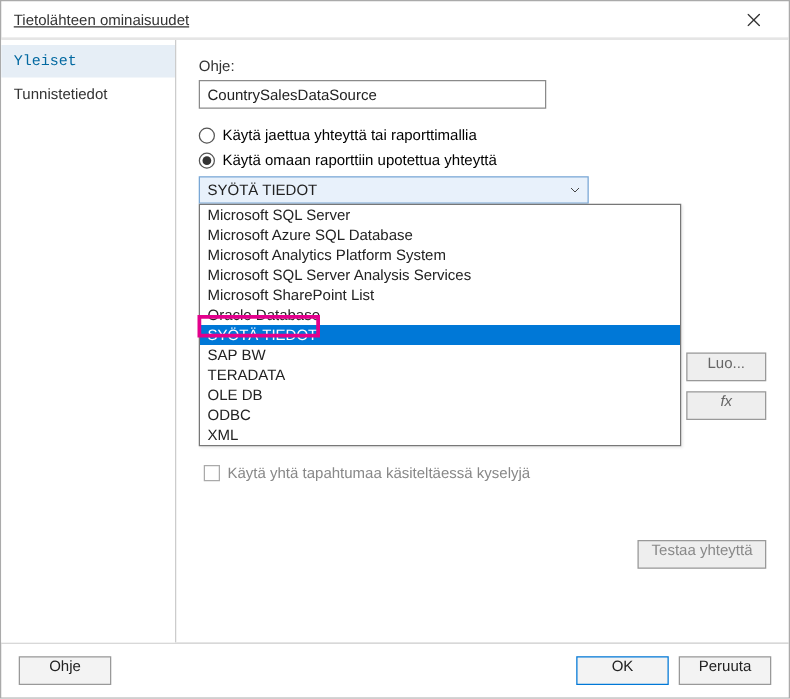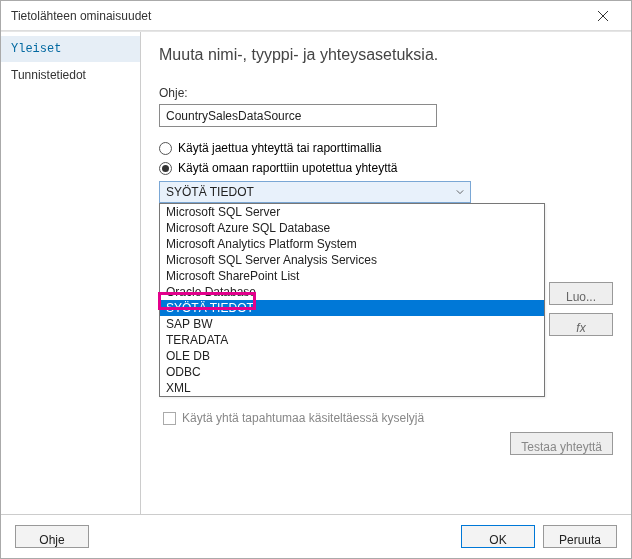--- a/index.html
+++ b/index.html
@@ -1,21 +1,21 @@
 <!DOCTYPE html>
 <html><head>
 <meta charset="utf-8">
 <style>
 * { box-sizing: border-box; margin: 0; padding: 0; font-family: "Segoe UI", Tahoma, sans-serif; font-size: 12px; }
 body { background: #fff; width: 632px; height: 559px; overflow: hidden; }
 
 .dialog { width: 632px; height: 559px; border: 1px solid #aaa; display: flex; flex-direction: column; background: #fff; }
 
 .titlebar { height: 30px; display: flex; align-items: center; padding: 0 8px 0 10px; border-bottom: 1px solid #ddd; }
-.titlebar .title { flex: 1; color: #333; }
+.titlebar .title { flex: 1; color: #333; text-decoration: underline; }
 .titlebar .close { width: 40px; height: 28px; display: flex; align-items: center; justify-content: center; cursor: default; }
 .titlebar .close svg { width: 10px; height: 10px; }
 
 .body { flex: 1; display: flex; border-top: 1px solid #e5e5e5; position: relative; }
 
 .sidebar { width: 140px; border-right: 1px solid #ccc; background: #fff; padding-top: 4px; }
 .sidebar .tab { padding: 6px 10px; color: #333; cursor: default; }
 .sidebar .tab.active { background: #e6eef6; color: #0369a1; font-family: Liberation Mono, monospace; }
 
 .main { flex: 1; padding: 14px 18px 10px 18px; position: relative; }
@@ -36,21 +36,21 @@
 .combo { height: 22px; border: 1px solid #7aa7d5; background: #e8f1fb; display: flex; align-items: center; padding: 0 6px; color: #222; }
 .combo .arrow { margin-left: auto; }
 .combo .arrow svg { width: 8px; height: 8px; }
 
 .listbox { position: absolute; top: 22px; left: 0; width: 386px; border: 1px solid #777; background: #fff; z-index: 10; box-shadow: 1px 1px 2px rgba(0,0,0,0.08);}
 .listbox .opt { padding: 1px 6px 0 6px; color: #222; line-height: 15px; cursor: default; }
 .listbox .opt.highlight { background: #0078d7; color: #fff; }
 .highlight-box { position: absolute; border: 3px solid #e3008c; pointer-events: none; }
 
 .side-buttons { position: absolute; right: 18px; top: 250px; display: flex; flex-direction: column; gap: 8px; }
-.btn { min-width: 64px; height: 23px; border: 1px solid #999; background: #eee; display: flex; align-items: flex-end; justify-content: center; color: #666; padding: 0 10px; }
+.btn { min-width: 64px; height: 23px; border: 1px solid #999; background: #eee; display: flex; align-items: flex-start; justify-content: center; color: #666; padding: 0 10px; }
 .btn.small { min-width: 34px; }
 
 .test-btn { position: absolute; right: 18px; top: 400px; }
 .check-row { display: flex; align-items: center; margin-top: 208px; margin-left: 4px; color: #888; }
 .check { width: 13px; height: 13px; border: 1px solid #aaa; margin-right: 6px; }
 
 .footer { height: 44px; border-top: 1px solid #ccc; display: flex; align-items: center; padding: 0 14px; gap: 8px; }
 .footer .spacer { flex: 1; }
 .footer .btn { min-width: 74px; color: #222; background: #f3f3f3;}
 .footer .btn.primary { border: 1px solid #0078d7; }
@@ -71,21 +71,20 @@
   </div>
 
   <div class="body">
 
     <div class="sidebar">
       <div class="tab active">Yleiset</div>
       <div class="tab">Tunnistetiedot</div>
     </div>
 
     <div class="main">
-      <div class="heading">Muuta nimi-, tyyppi- ja yhteysasetuksia.</div>
 
       <div class="row">
         <span class="label">Ohje:</span>
         <input class="textinput" value="CountrySalesDataSource" style="">
       </div>
 
       <div class="radios">
         <div class="radio-row">
           <span class="radio"></span>
           <span>Käytä jaettua yhteyttä tai raporttimallia</span>

